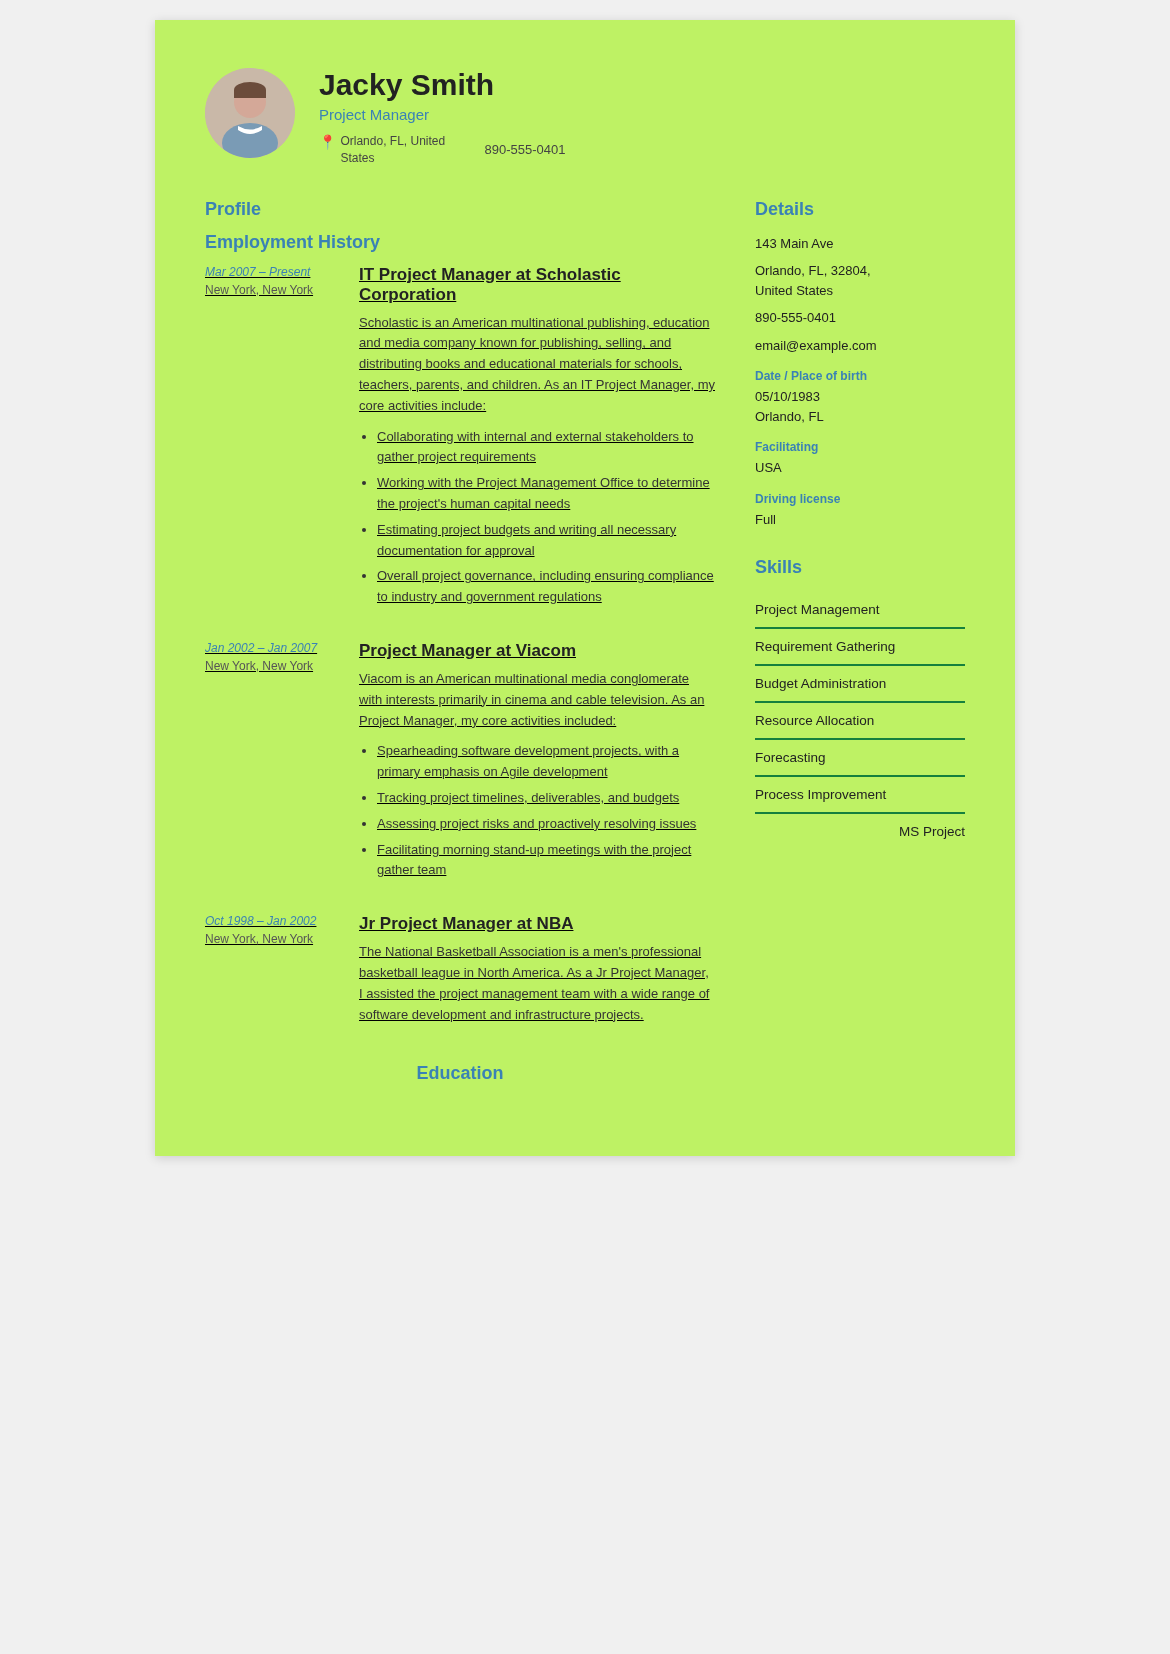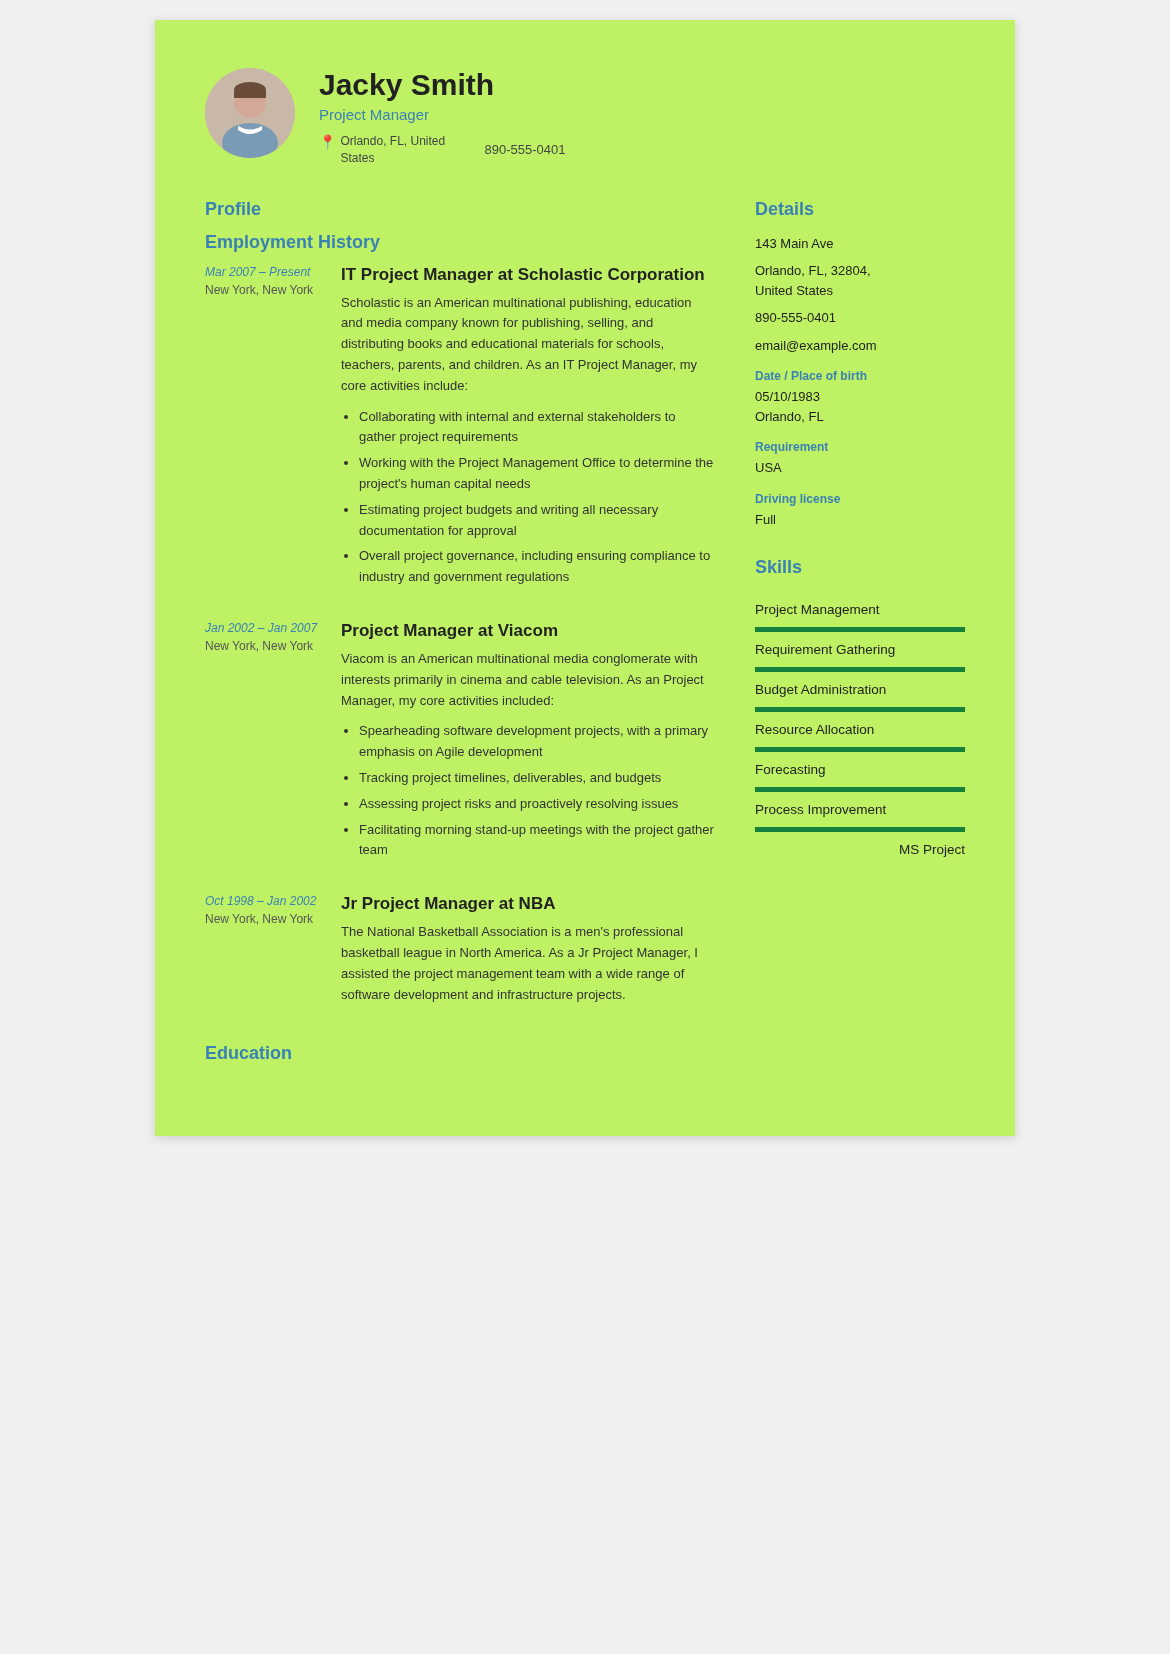--- a/index.html
+++ b/index.html
@@ -105,22 +105,23 @@
     .profile-text {
       font-size: 13px;
       color: #333;
       line-height: 1.6;
       font-family: Arial, sans-serif;
     }
 
     
     .job-entry {
       display: flex;
-      gap: 6px;
+      gap: 24px;
       margin-bottom: 28px;
+      text-decoration: underline;
     }
     .job-date-loc {
       width: 130px;
       flex-shrink: 0;
     }
     .job-date {
       font-size: 12px;
       color: #3a82b5;
       font-family: Arial, sans-serif;
       margin-bottom: 4px;
@@ -156,20 +157,21 @@
       font-family: Arial, sans-serif;
       padding-left: 18px;
     }
     .job-bullets li {
       margin-bottom: 5px;
     }
 
     
     .education-section {
       margin-top: 4px;
+      text-align: center;
     }
 
     
     .details-title {
       font-size: 18px;
       color: #3a82b5;
       font-family: Arial, sans-serif;
       font-weight: bold;
       margin-bottom: 14px;
     }
@@ -202,21 +204,21 @@
       font-family: Arial, sans-serif;
       font-weight: bold;
       margin-top: 28px;
       margin-bottom: 14px;
     }
     .skill-item {
       font-size: 13.5px;
       color: #222;
       font-family: Arial, sans-serif;
       padding: 10px 0;
-      border-bottom: 5px solid #15803d;
+      border-bottom: 2px solid #15803d;
     }
     .skill-item:last-child {
       border-bottom: none;
       text-align: right;
     }
   </style>
 </head>
 <body>
 
 <div class="page">
@@ -323,21 +325,21 @@
         </div>
         <div class="detail-line">890-555-0401</div>
         <div class="detail-line">email@example.com</div>
 
         <div class="detail-label">Date / Place of birth</div>
         <div class="detail-value">
           <span>05/10/1983</span><br>
           <span>Orlando, FL</span>
         </div>
 
-        <div class="detail-label">Requirement</div>
+        <div class="detail-label">Facilitating</div>
         <div class="detail-value">USA</div>
 
         <div class="detail-label">Driving license</div>
         <div class="detail-value">Full</div>
       </div>
 
       <div>
         <div class="skills-title">Skills</div>
         <div class="skill-item">Project Management</div>
         <div class="skill-item">Requirement Gathering</div>

